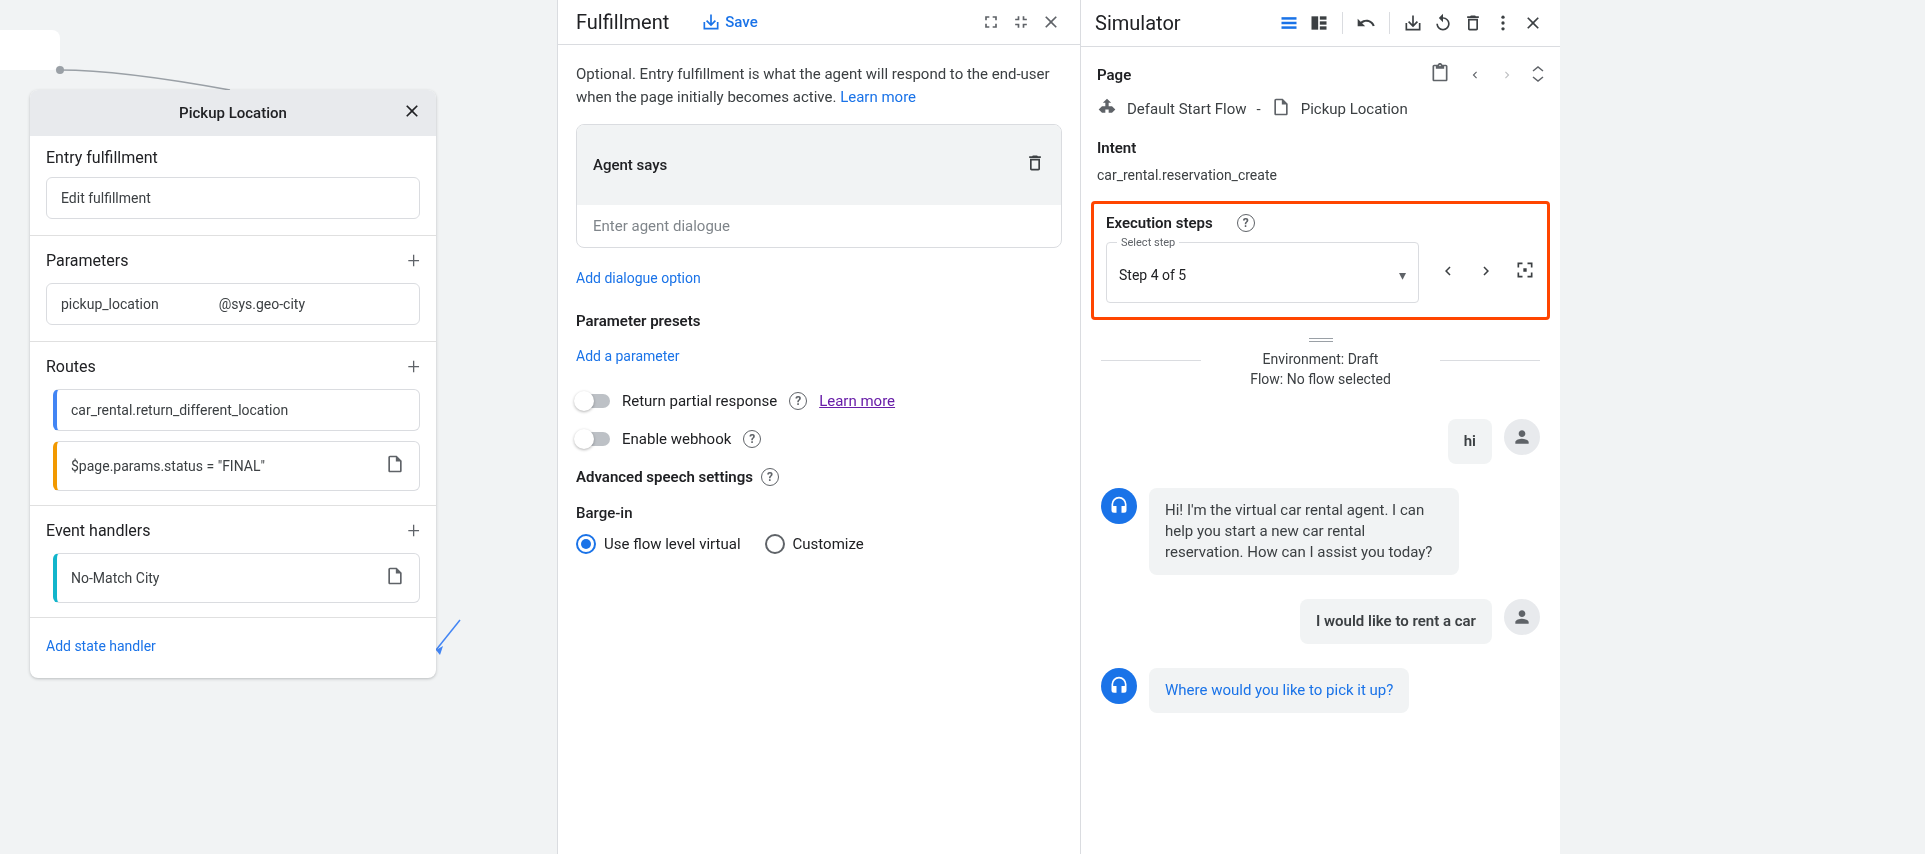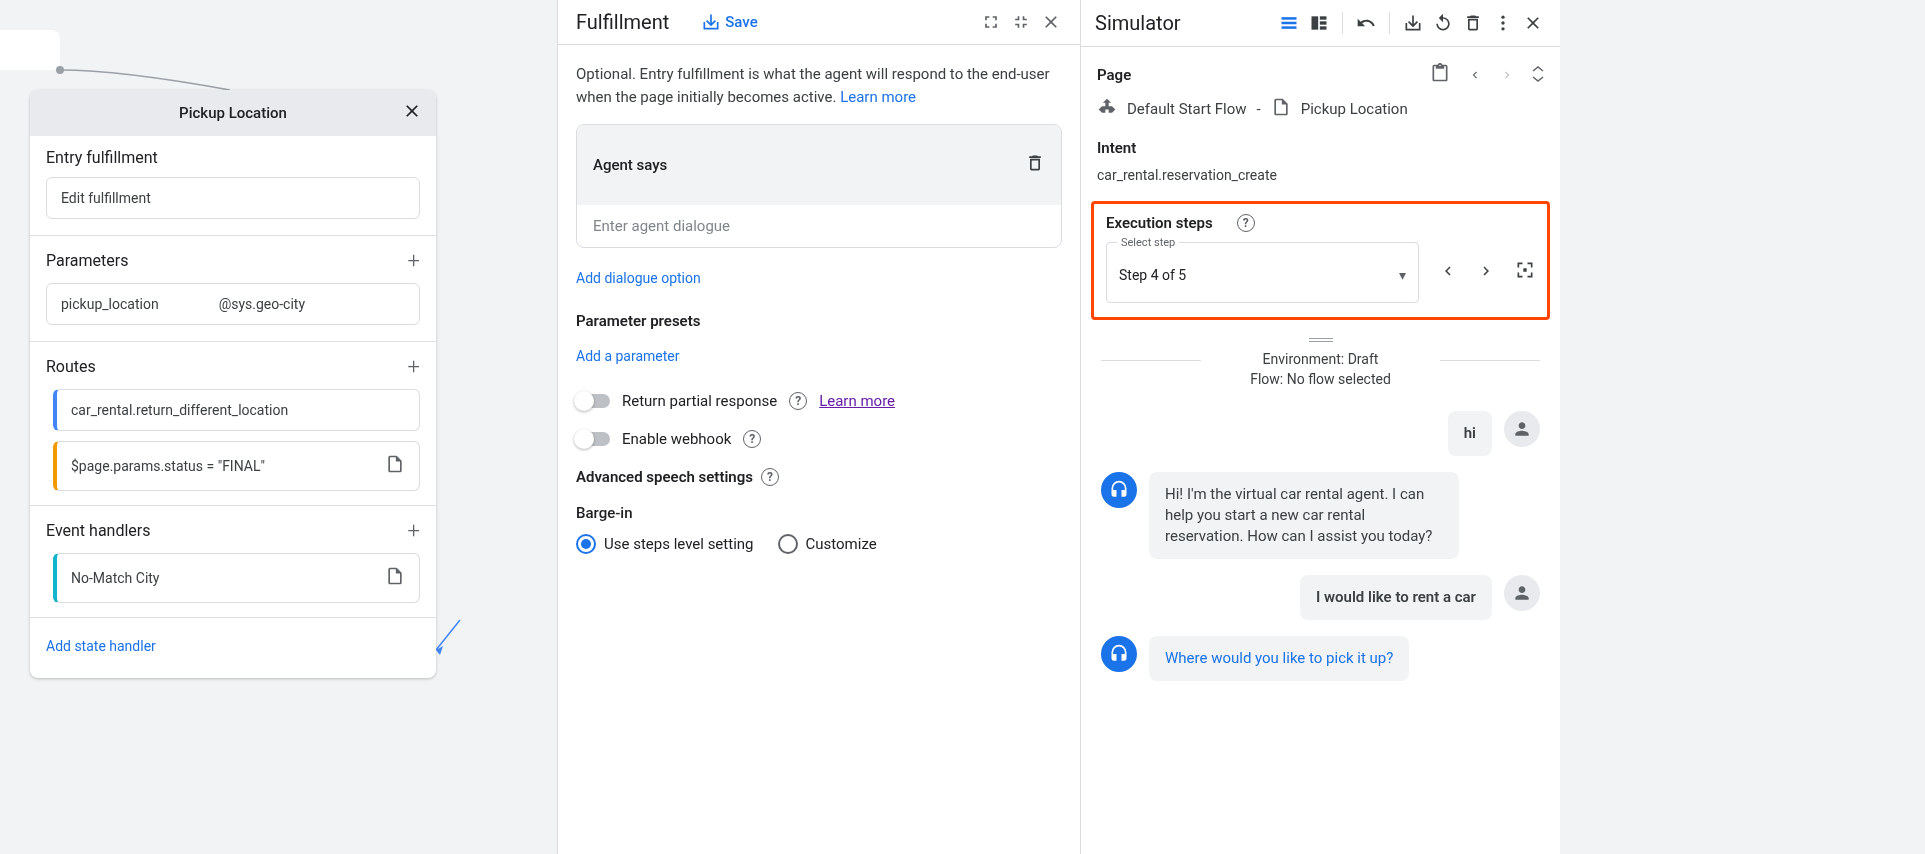--- a/index.html
+++ b/index.html
@@ -82,21 +82,21 @@
     .exec-row { display: flex; align-items: center; gap: 20px; }
     .step-select { position: relative; flex: 1; border: 1px solid #dadce0; border-radius: 4px; padding: 14px 12px 10px 12px; height: 61px; display: flex; align-items: center; justify-content: space-between; background: #fff; }
     .step-select .legend { position: absolute; top: -7px; left: 10px; background: #fff; padding: 0 4px; font-size: 11px; color: #5f6368; }
     .step-select .value { font-size: 14px; }
     .step-select .arrow { color: #5f6368; }
     .nav-btn { font-size: 22px; color: #3c4043; cursor: pointer; user-select: none; }
 
     .drag-handle { width: 30px; height: 4px; margin: 8px auto; display: flex; flex-direction: column; gap: 2px; align-items: center; }
     .drag-handle div { width: 24px; height: 1px; background: #9aa0a6; }
 
-    .chat { padding: 0 4px; display: flex; flex-direction: column; gap: 16px; }
+    .chat { padding: 0 4px; display: flex; flex-direction: column; gap: 24px; }
     .env-info { text-align: center; font-size: 14px; color: #3c4043; line-height: 1.4; position: relative; margin-bottom: 6px; }
     .env-info::before, .env-info::after { content: ''; position: absolute; top: 10px; width: 100px; height: 1px; background: #dadce0; }
     .env-info::before { left: 0; }
     .env-info::after { right: 0; }
 
     .msg-row { display: flex; align-items: flex-start; gap: 12px; }
     .msg-row.user { justify-content: flex-end; }
     .avatar { width: 36px; height: 36px; border-radius: 50%; display: flex; align-items: center; justify-content: center; flex-shrink: 0; }
     .avatar.agent { background: #1a73e8; color: #fff; }
     .avatar.user { background: #e8eaed; color: #5f6368; }
@@ -253,21 +253,21 @@
 
     <div class="subheading">
       <span>Advanced speech settings</span>
       <span class="help-icon">?</span>
     </div>
 
     <div class="subheading" style="font-weight:500">Barge-in</div>
     <div class="radio-row">
       <label class="radio-opt">
         <span class="radio checked"></span>
-        <span>Use steps level setting</span>
+        <span>Use flow level virtual</span>
       </label>
       <label class="radio-opt">
         <span class="radio"></span>
         <span>Customize</span>
       </label>
     </div>
   </div>
 </div>
 
 <div class="simulator-panel">

